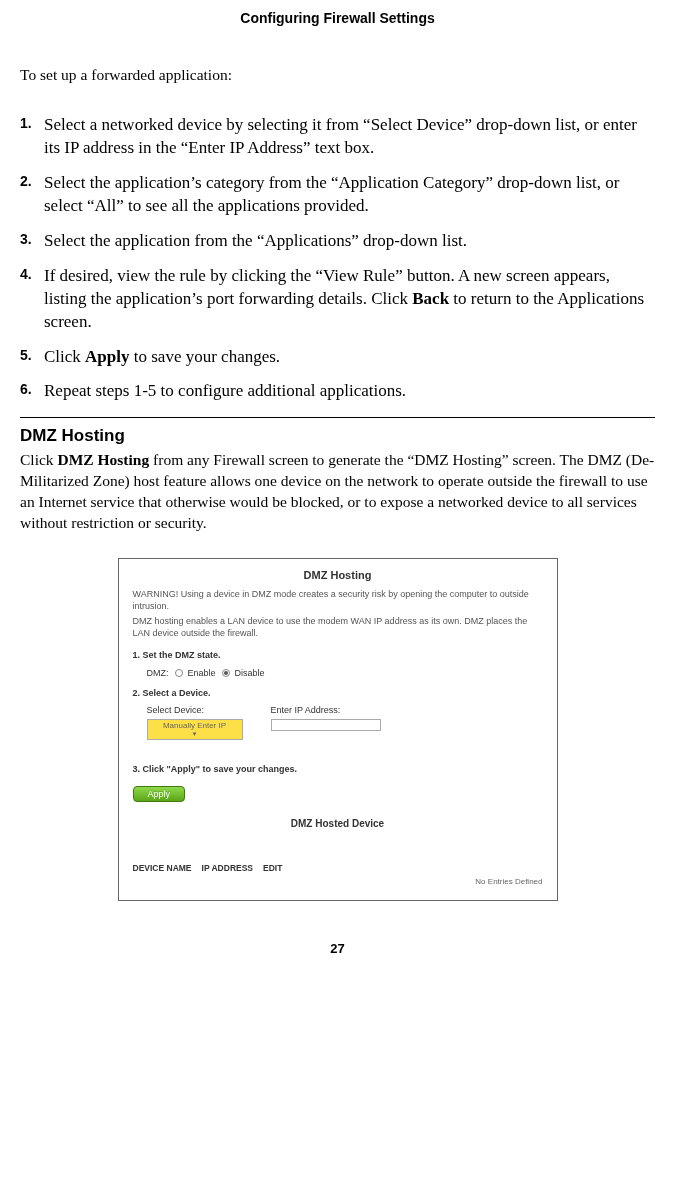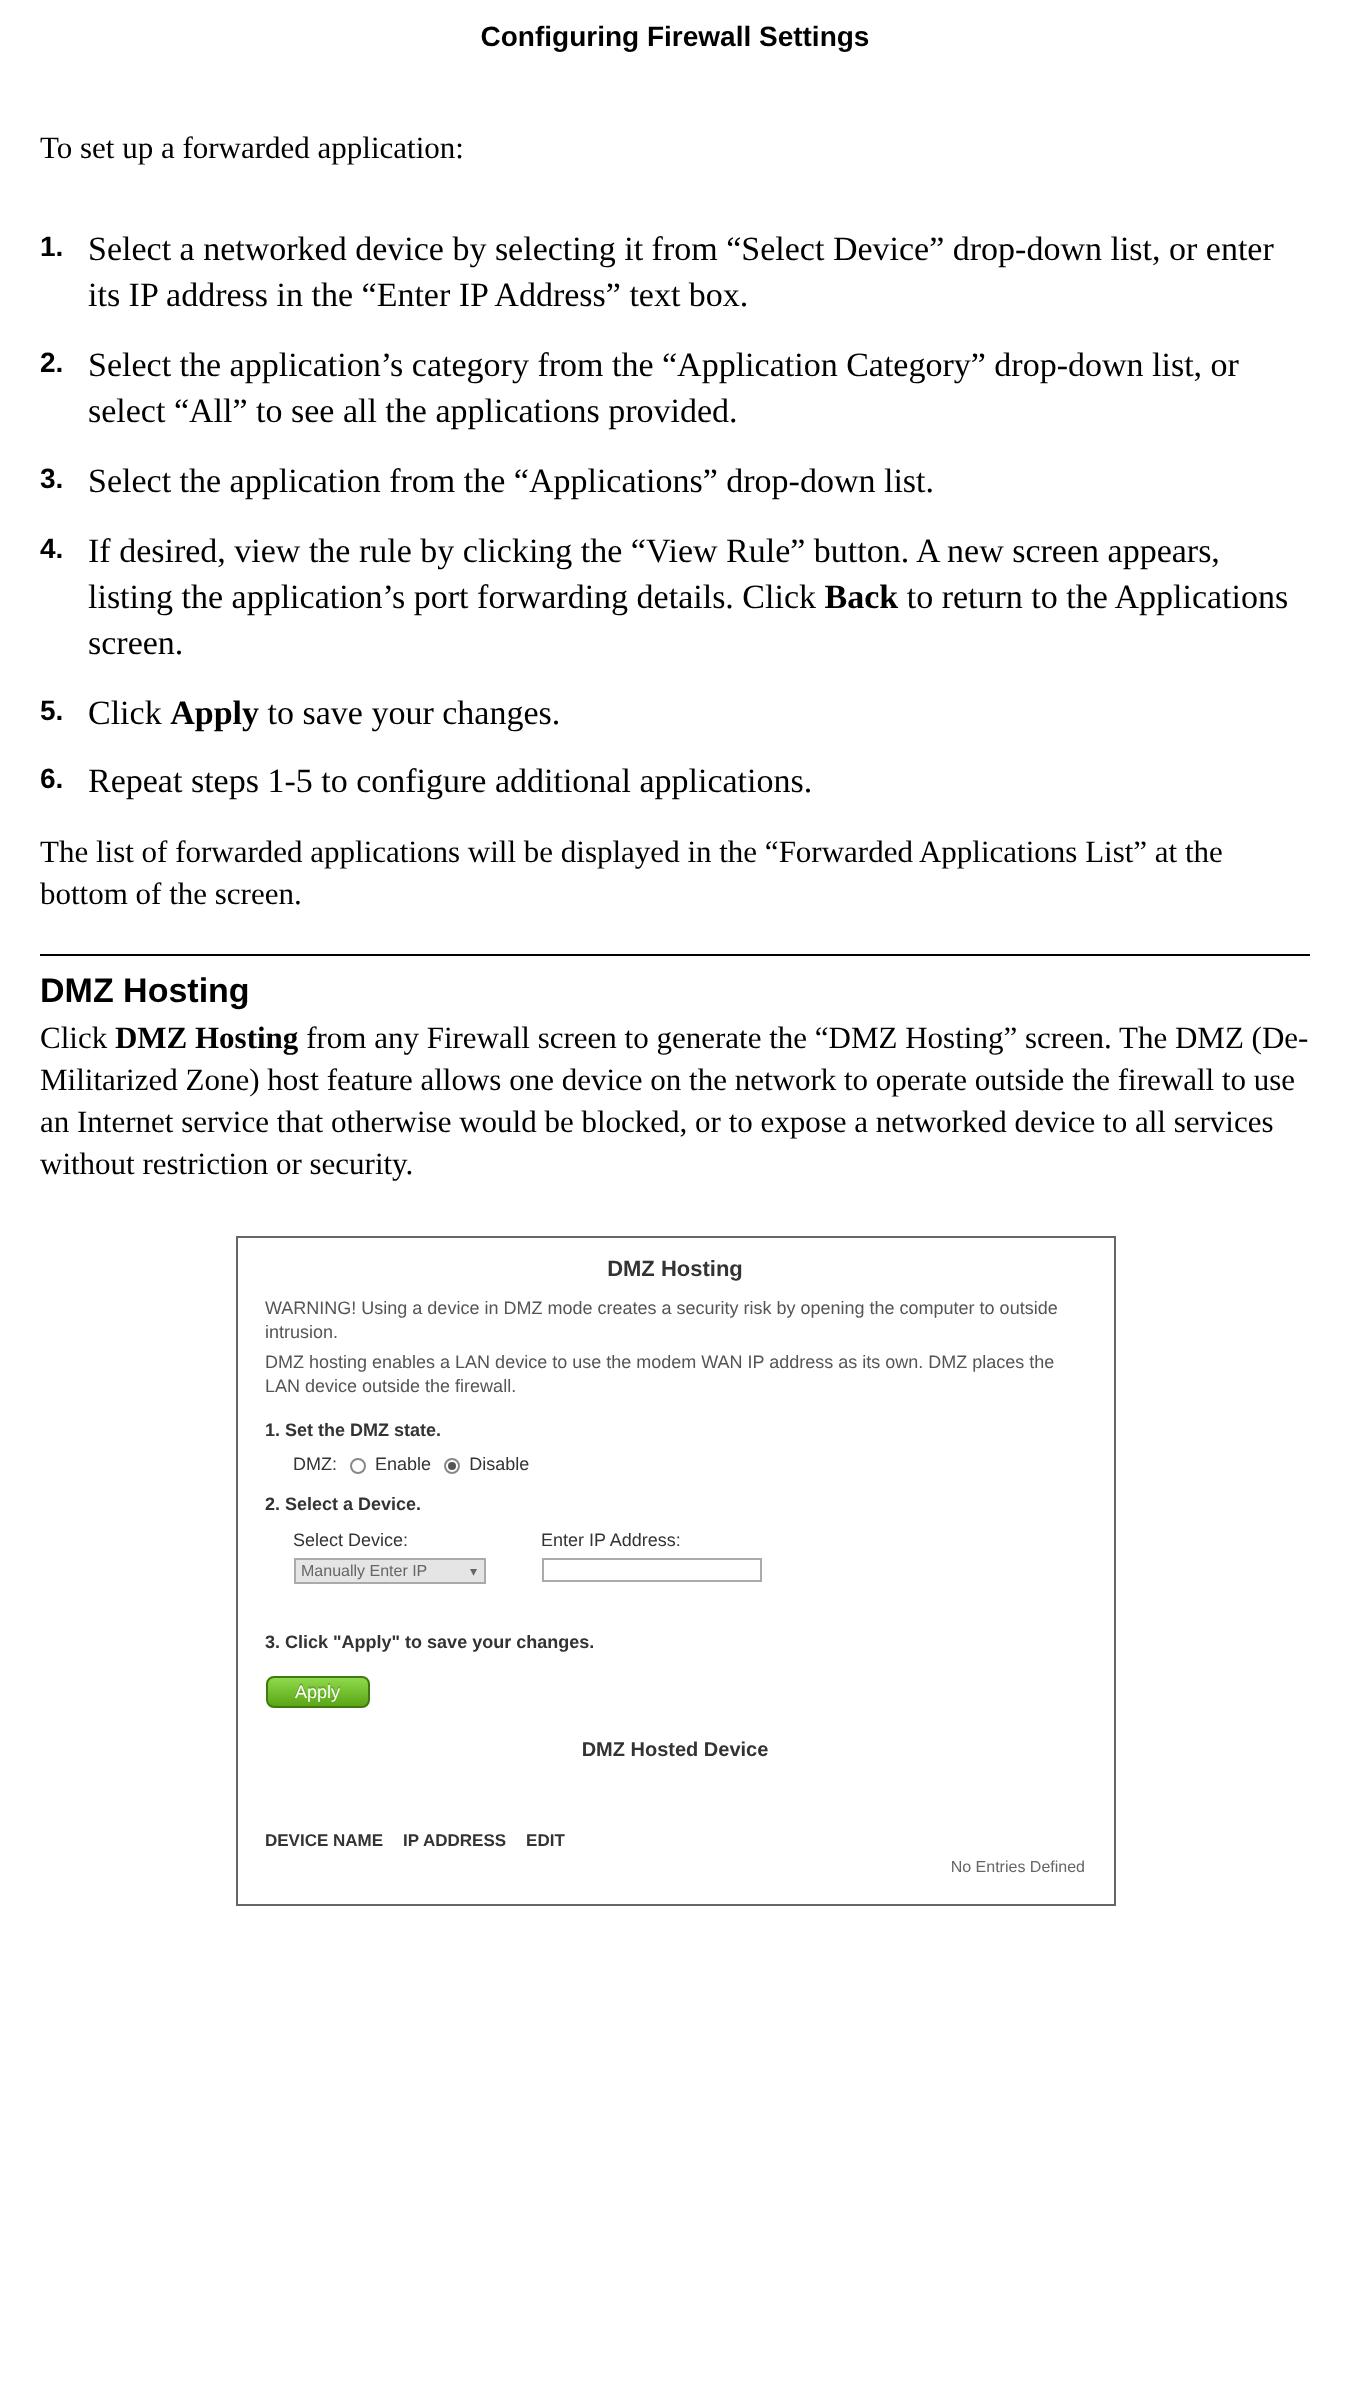--- a/index.html
+++ b/index.html
@@ -125,29 +125,30 @@
       gap: 28px;
       color: #333;
     }
     .device-col {
       display: flex;
       flex-direction: column;
       gap: 4px;
     }
     .select-box {
       border: 1px solid #aaa;
-      background: #e5e5e5;
+      background: #fde047;
       font-size: 8px;
       color: #666;
       padding: 1px 3px;
       width: 96px;
       display: flex;
       justify-content: space-between;
       align-items: center;
       box-sizing: border-box;
+      flex-direction: column;
     }
     .select-box .arrow {
       font-size: 7px;
       color: #666;
     }
     .ip-input {
       border: 1px solid #aaa;
       background: #fff;
       height: 12px;
       width: 110px;
@@ -208,21 +209,20 @@
     <li><span>Select the application from the “Applications” drop-down list.</span></li>
     <li>
       <span>If desired, view the rule by clicking the “View Rule” button. A new screen appears, listing the application’s port forwarding details. Click </span><span class="inline-bold">Back</span><span> to return to the Applications screen.</span>
     </li>
     <li>
       <span>Click </span><span class="inline-bold">Apply</span><span> to save your changes.</span>
     </li>
     <li><span>Repeat steps 1-5 to configure additional applications.</span></li>
   </ol>
 
-  <div class="paragraph">The list of forwarded applications will be displayed in the “Forwarded Applications List” at the bottom of the screen.</div>
 
   <hr class="section-rule">
 
   <div class="section-heading">DMZ Hosting</div>
   <div class="paragraph">
     <span>Click </span><span class="inline-bold">DMZ Hosting</span><span> from any Firewall screen to generate the “DMZ Hosting” screen. The DMZ (De-Militarized Zone) host feature allows one device on the network to operate outside the firewall to use an Internet service that otherwise would be blocked, or to expose a networked device to all services without restriction or security.</span>
   </div>
 
   <div class="screenshot-wrap">
     <div class="panel">
@@ -260,13 +260,14 @@
       <div class="hosted-title">DMZ Hosted Device</div>
       <div class="table-head">
         <span>DEVICE NAME</span>
         <span>IP  ADDRESS</span>
         <span>EDIT</span>
       </div>
       <div class="no-entries">No Entries Defined</div>
     </div>
   </div>
 
+  <div class="page-number">27</div>
 </div>
 
 </body></html>

